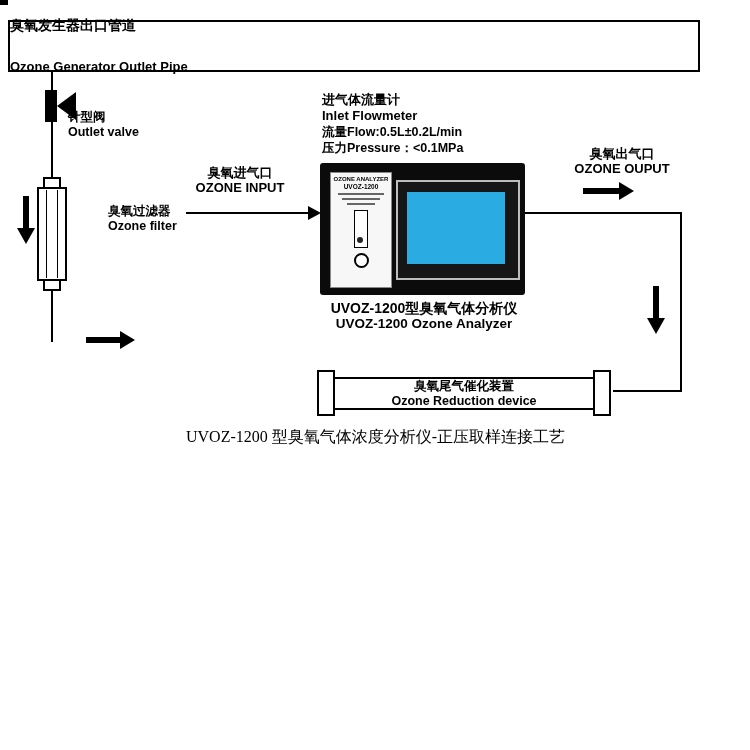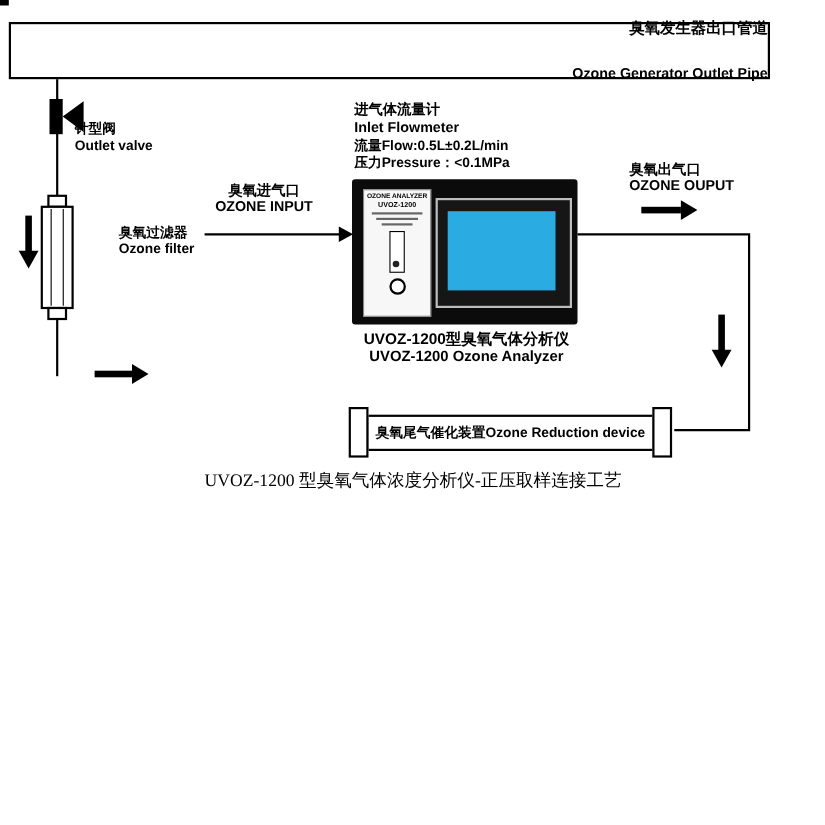--- a/index.html
+++ b/index.html
@@ -6,33 +6,33 @@
   .canvas{
     position:relative;width:750px;height:750px;background:#ffffff;
     font-family:"Liberation Sans", sans-serif;color:#000;overflow:hidden;
   }
   .abs{position:absolute;}
 
   
   .pipe{
     left:8px;top:20px;width:688px;height:48px;
     border:2px solid #000;background:#fff;
-    display:flex;flex-direction:column;justify-content:center;align-items:flex-end;
+    display:flex;flex-direction:column;justify-content:center;align-items:flex-start;
     line-height:16px;
   }
   .pipe .zh{font-size:14px;font-weight:bold;}
   .pipe .en{font-size:13px;font-weight:bold;margin-top:26px;}
 
   
   .lbl{line-height:15px;font-size:12.5px;font-weight:bold;white-space:nowrap;}
   .lbl .zh{display:block;}
   .lbl .en{display:block;}
 
   .input-label{left:190px;top:165px;width:100px;text-align:center;font-size:13px;}
-  .output-label{left:572px;top:146px;width:100px;font-size:13px;}
+  .output-label{left:572px;top:146px;width:100px;text-align:center;font-size:13px;}
   .valve-label{left:68px;top:110px;}
   .filter-label{left:84px;top:204px;margin-left:24px;}
 
   .flowmeter-block{left:322px;top:92px;line-height:16px;white-space:nowrap;}
   .flowmeter-block .l1,.flowmeter-block .l2{font-size:13px;font-weight:bold;}
   .flowmeter-block .l3,.flowmeter-block .l4{font-size:12.5px;font-weight:bold;}
 
   
   .analyzer{left:320px;top:163px;width:205px;height:132px;background:#0b0b0b;border-radius:3px;}
   .panel{
@@ -53,21 +53,21 @@
   }
   .screen{position:absolute;left:9px;top:10px;width:98px;height:72px;background:#2aace3;}
 
   .analyzer-caption{left:318px;top:300px;width:212px;text-align:center;line-height:16px;}
   .analyzer-caption .zh{font-size:14px;font-weight:bold;display:block;}
   .analyzer-caption .en{font-size:13.5px;font-weight:bold;display:block;}
 
   
   .red-tube{
     left:333px;top:377px;width:258px;height:29px;border:2px solid #000;background:#fff;
-    display:flex;flex-direction:row;justify-content:center;align-items:center;line-height:15px;
+    display:flex;flex-direction:column;justify-content:center;align-items:center;line-height:15px;
   }
   .red-tube .zh{font-size:12.5px;font-weight:bold;}
   .red-tube .en{font-size:12.5px;font-weight:bold;}
   .red-cap{width:14px;height:42px;border:2px solid #000;background:#fff;}
   .cap-left{left:317px;top:370px;}
   .cap-right{left:593px;top:370px;}
 
   .footer-caption{
     left:186px;top:427px;font-family:"Liberation Serif", serif;
     font-size:16px;white-space:nowrap;

